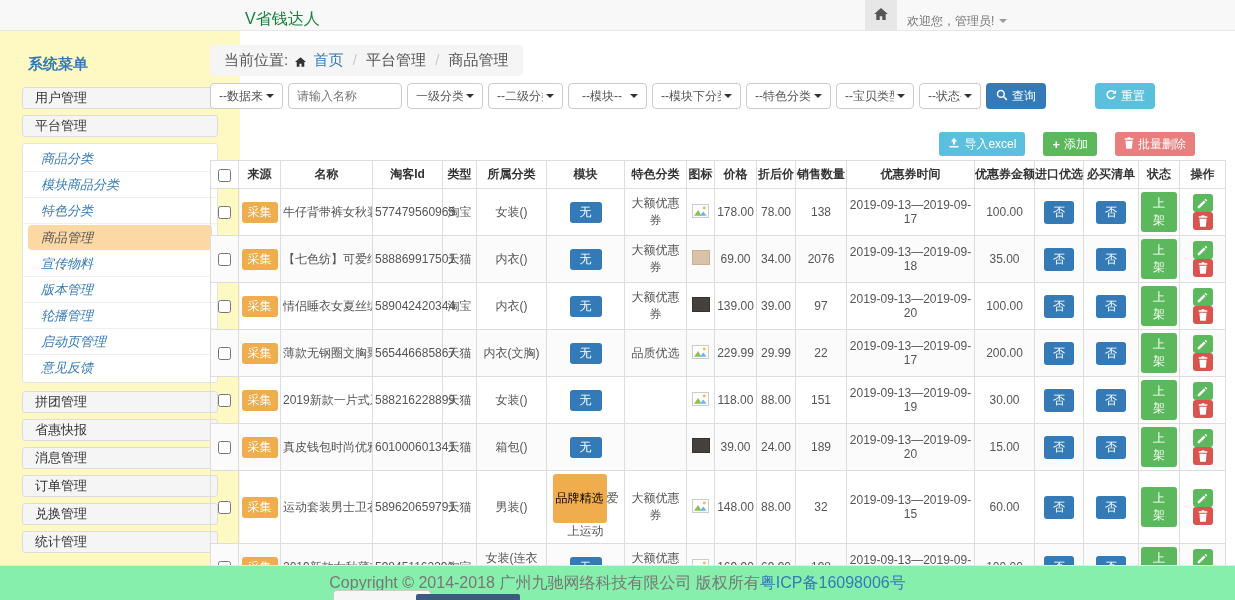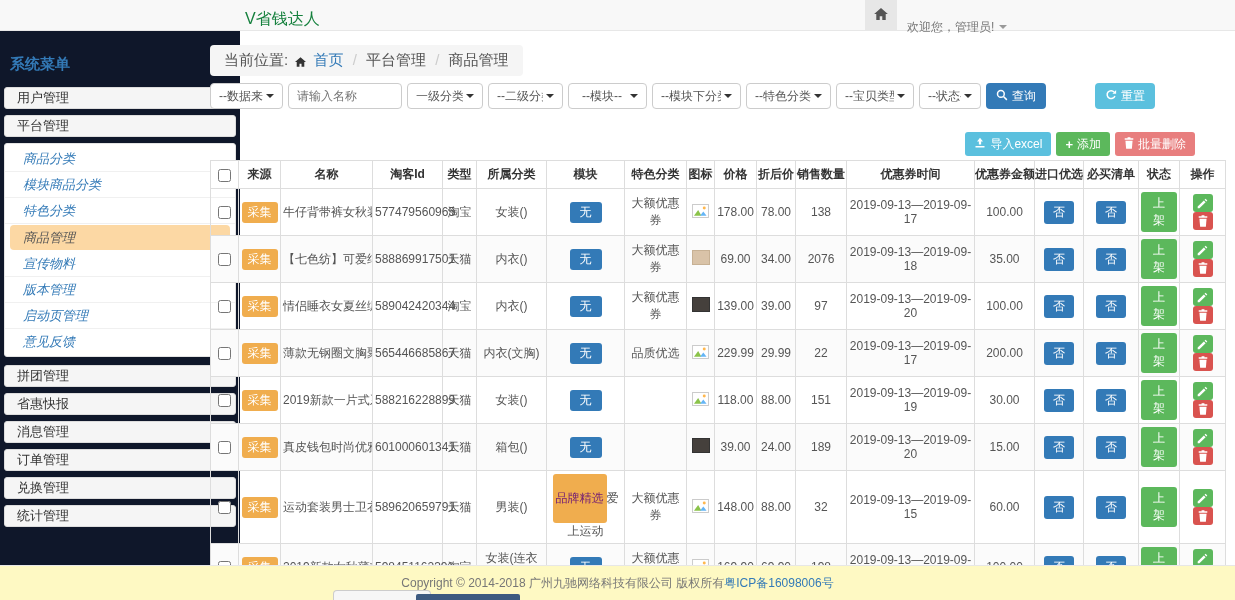--- a/index.html
+++ b/index.html
@@ -3,25 +3,25 @@
 <meta charset="utf-8">
 <style>
   html,body{margin:0;padding:0;}
   body{font-family:"Liberation Sans","DejaVu Sans",sans-serif;background:#fff;}
   .page{position:relative;width:1235px;height:600px;overflow:hidden;background:#fff;font-size:12px;color:#333;}
 
   
   .topbar{position:absolute;left:0;top:0;width:1235px;height:30px;background:#f8f8f8;border-bottom:1px solid #e7e7e7;}
   .brand{position:absolute;left:245px;top:4px;line-height:30px;font-size:16px;color:#15803d;}
   .topbar-home{position:absolute;left:865px;top:0;width:32px;height:30px;background:#e7e7e7;display:flex;align-items:center;justify-content:center;cursor:pointer;}
-  .topbar-user{position:absolute;left:907px;top:12px;height:30px;display:flex;align-items:center;gap:5px;color:#777;cursor:pointer;}
+  .topbar-user{position:absolute;left:907px;top:6px;height:30px;display:flex;align-items:center;gap:5px;color:#777;cursor:pointer;}
   .caret{display:inline-block;width:0;height:0;border-left:4px solid transparent;border-right:4px solid transparent;border-top:4px solid #999;}
 
   
-  .sidebar{position:absolute;left:0;top:31px;width:240px;height:535px;background:#0f172a;overflow:hidden;box-sizing:border-box;padding:6px 4px;}
+  .sidebar{position:absolute;left:0;top:31px;width:240px;height:535px;background:#fef9c3;overflow:hidden;box-sizing:border-box;padding:6px 22px;}
   .sb-heading{color:#337ab7;font-size:15px;font-weight:bold;padding:18px 6px 13px;}
   .sb-item{height:20px;line-height:20px;background:#f5f5f5;border:1px solid #ddd;border-radius:3px;padding:0 12px;margin-bottom:6px;font-size:13px;color:#333;cursor:pointer;}
   .sb-sub{background:#fff;border:1px solid #e4e4e4;border-radius:3px;margin-bottom:8px;padding:2px 0;font-style:italic;}
   .sb-sub-item{font-size:13px;color:#337ab7;padding:5px 12px 5px 18px;border-bottom:1px solid #f0f0f0;cursor:pointer;height:15px;line-height:15px;}
   .sb-sub-item:last-child{border-bottom:none;}
   .sb-sub-item.active{background:#fcd8a4;color:#555;border-radius:4px;margin:1px 5px;padding:5px 12px 5px 13px;border-bottom:none;}
 
   
   .main{position:absolute;left:210px;top:45px;width:1015px;}
   .breadcrumb{display:inline-block;background:#f5f5f5;border-radius:4px;padding:6px 14px;font-size:15px;color:#555;}
@@ -35,46 +35,46 @@
   .ctl .sel-text{flex:1;text-align:center;white-space:nowrap;overflow:hidden;}
   .ctl .caret{border-top-color:#333;margin-left:3px;}
   .ctl-input{box-sizing:border-box;height:26px;border:1px solid #ccc;border-radius:4px;padding:0 8px;font-size:12px;color:#555;font-family:inherit;}
   .btn{box-sizing:border-box;height:26px;border:none;border-radius:4px;color:#fff;font-size:12px;display:inline-flex;align-items:center;gap:4px;padding:0 10px;cursor:pointer;font-family:inherit;}
   .btn-primary{background:#337ab7;}
   .btn-info{background:#5bc0de;margin-left:44px;}
   .btn-success{background:#5cb85c;}
   .btn-danger-soft{background:#e87e7e;}
 
   
-  .actions{display:flex;justify-content:flex-end;gap:5px;margin-top:23px;margin-right:30px;}
+  .actions{display:flex;justify-content:flex-end;gap:18px;margin-top:23px;margin-right:30px;}
   .actions .btn{height:24px;border-radius:3px;padding:0 9px;}
   .plus-glyph{font-weight:bold;font-size:13px;line-height:1;}
 
   
   table.grid{border-collapse:collapse;table-layout:fixed;width:1015px;margin-top:4px;font-size:12px;}
   table.grid th,table.grid td{border:1px solid #ddd;text-align:center;vertical-align:middle;}
   table.grid th{padding:5px 0;font-weight:bold;color:#333;background:#fff;white-space:nowrap;overflow:hidden;}
   table.grid td{padding:3px 2px;color:#555;height:20px;}
   table.grid tr:nth-child(even) td{background:#fbfbfb;}
   .th-ops{color:#337ab7;}
   .cell-name{white-space:nowrap;overflow:hidden;}
   .badge-orange{display:inline-block;background:#f0ad4e;color:#fff;border-radius:3px;padding:2px 6px;cursor:pointer;}
   .badge-blue{display:inline-block;background:#337ab7;color:#fff;border-radius:3px;padding:2px 10px;cursor:pointer;}
-  .mod-badge-orange{display:inline-block;background:#f0ad4e;color:#701a75;border-radius:3px;padding:16px 3px;cursor:pointer;}
+  .mod-badge-orange{display:inline-block;background:#f0ad4e;color:#000000;border-radius:3px;padding:16px 3px;cursor:pointer;}
   .btn-cell-blue{display:inline-block;background:#337ab7;color:#fff;border-radius:3px;padding:3px 9px;cursor:pointer;}
   .btn-cell-green{display:inline-block;background:#5cb85c;color:#fff;border-radius:3px;padding:3px 8px;cursor:pointer;}
   .btn-ico{display:inline-flex;align-items:center;justify-content:center;width:20px;height:18px;border-radius:3px;cursor:pointer;vertical-align:middle;}
   .btn-ico.green{background:#5cb85c;}
   .btn-ico.red{background:#d9534f;}
   .thumb-beige{display:inline-block;width:16px;height:13px;background:#d9c3a8;border:1px solid #c7b194;}
   .thumb-dark{display:inline-block;width:16px;height:13px;background:#45403c;border:1px solid #333;}
   .grid input[type=checkbox]{margin:0;vertical-align:middle;}
 
   
-  .footer{position:absolute;left:0;bottom:0;width:1235px;height:34px;background:#fef9c3;border-top:1px solid #e7e7e7;text-align:center;line-height:34px;color:#777;font-size:12px;}
+  .footer{position:absolute;left:0;bottom:0;width:1235px;height:34px;background:#86efac;border-top:1px solid #e7e7e7;text-align:center;line-height:34px;color:#777;font-size:16px;}
   .footer a{color:#337ab7;text-decoration:none;cursor:pointer;}
 
   .tooltip-box{position:absolute;left:333px;bottom:0;width:96px;height:9px;background:#f6f6f6;border:1px solid #ccc;border-radius:4px 4px 0 0;border-bottom:none;}
   .link-preview{position:absolute;left:416px;bottom:0;width:104px;height:6px;background:#3d5a80;border-radius:2px 2px 0 0;}
 </style>
 </head>
 <body>
 
 <div class="page">
 
@@ -95,20 +95,21 @@
     <div class="sb-heading">系统菜单</div>
     <div class="sb-item">用户管理</div>
     <div class="sb-item">平台管理</div>
     <div class="sb-sub">
       <div class="sb-sub-item">商品分类</div>
       <div class="sb-sub-item">模块商品分类</div>
       <div class="sb-sub-item">特色分类</div>
       <div class="sb-sub-item active">商品管理</div>
       <div class="sb-sub-item">宣传物料</div>
       <div class="sb-sub-item">版本管理</div>
+      <div class="sb-sub-item">轮播管理</div>
       <div class="sb-sub-item">启动页管理</div>
       <div class="sb-sub-item">意见反馈</div>
     </div>
     <div class="sb-item">拼团管理</div>
     <div class="sb-item">省惠快报</div>
     <div class="sb-item">消息管理</div>
     <div class="sb-item">订单管理</div>
     <div class="sb-item">兑换管理</div>
     <div class="sb-item">统计管理</div>
   </aside>

